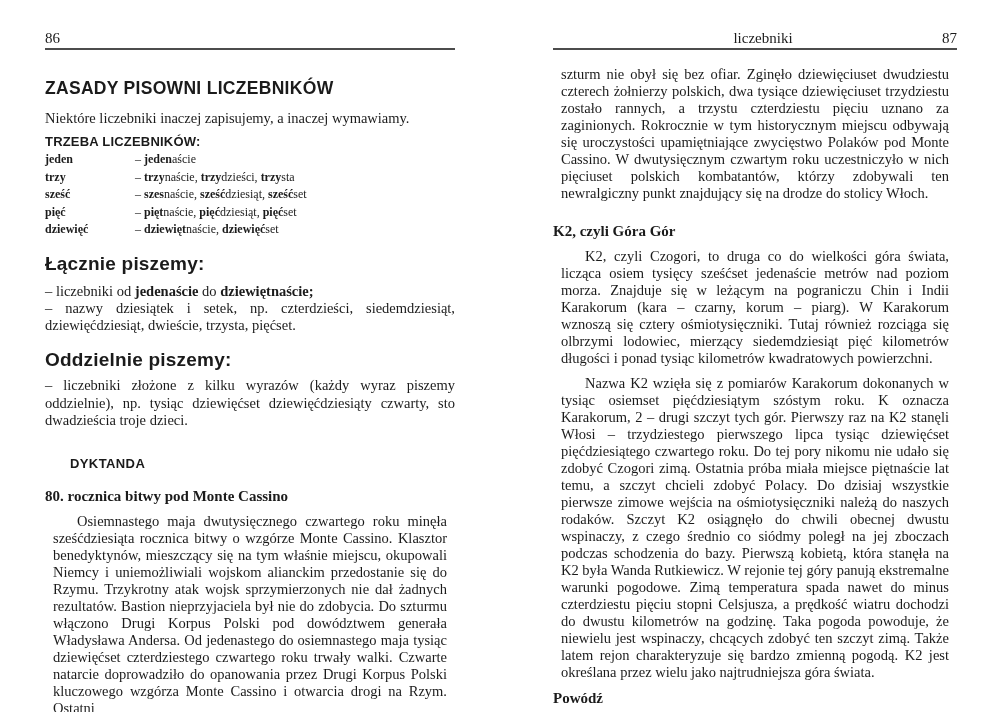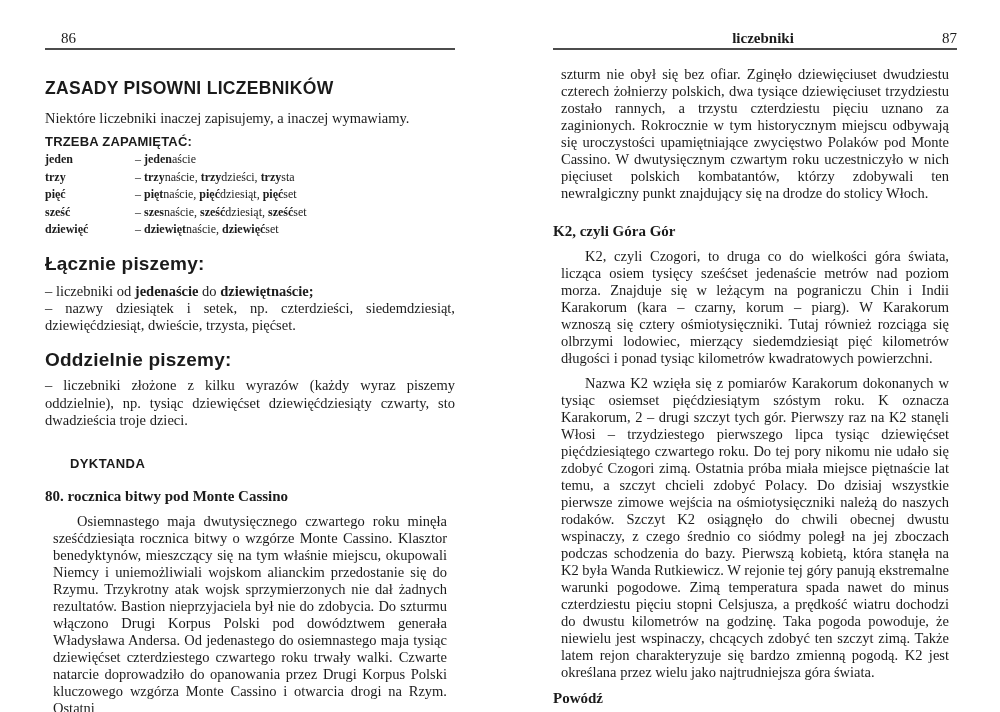--- a/index.html
+++ b/index.html
@@ -15,23 +15,23 @@
   #page-left  { left: 45px;  width: 410px; }
   #page-right { left: 553px; width: 404px; }
 
   .pagehead {
     position: relative;
     height: 18px;
     border-bottom: 2px solid #4c4c4c;
     font-size: 15px;
     line-height: 16px;
   }
-  .pagenum-left  { position: absolute; left: 16px; bottom: 2px; }
+  .pagenum-left  { position: absolute; left: 0; bottom: 2px; }
   .pagenum-right { position: absolute; right: 0; bottom: 2px; }
-  .running-head  { position: absolute; left: 16px; right: 0; bottom: 2px; text-align: center; font-weight: 700; }
+  .running-head  { position: absolute; left: 16px; right: 0; bottom: 2px; text-align: center; font-weight: 400; }
 
   .main-title {
     font-family: "Liberation Sans", sans-serif;
     font-weight: 700;
     font-size: 17.5px;
     letter-spacing: 0.3px;
     margin: 28px 0 0 0;
   }
   .intro { margin: 11px 0 0 0; font-size: 14.5px; line-height: 17px; }
 
@@ -80,38 +80,38 @@
 
 <div class="page" id="page-left">
   <div class="pagehead">
     <span class="pagenum-left">86</span>
   </div>
 
   <h1 class="main-title">ZASADY PISOWNI LICZEBNIKÓW</h1>
 
   <p class="intro">Niektóre liczebniki inaczej zapisujemy, a inaczej wymawiamy.</p>
 
-  <div class="remember-head">TRZEBA ZAPAMIĘTAĆ:</div>
+  <div class="remember-head">TRZEBA LICZEBNIKÓW:</div>
 
   <div>
     <div class="rem-row">
       <span class="rem-word">jeden</span>
       <span class="rem-forms"><span>– </span><b>jeden</b><span>aście</span></span>
     </div>
     <div class="rem-row">
       <span class="rem-word">trzy</span>
       <span class="rem-forms"><span>– </span><b>trzy</b><span>naście, </span><b>trzy</b><span>dzieści, </span><b>trzy</b><span>sta</span></span>
     </div>
     <div class="rem-row">
+      <span class="rem-word">sześć</span>
+      <span class="rem-forms"><span>– </span><b>szes</b><span>naście, </span><b>sześć</b><span>dziesiąt, </span><b>sześć</b><span>set</span></span>
+    </div>
+    <div class="rem-row">
       <span class="rem-word">pięć</span>
       <span class="rem-forms"><span>– </span><b>pięt</b><span>naście, </span><b>pięć</b><span>dziesiąt, </span><b>pięć</b><span>set</span></span>
-    </div>
-    <div class="rem-row">
-      <span class="rem-word">sześć</span>
-      <span class="rem-forms"><span>– </span><b>szes</b><span>naście, </span><b>sześć</b><span>dziesiąt, </span><b>sześć</b><span>set</span></span>
     </div>
     <div class="rem-row">
       <span class="rem-word">dziewięć</span>
       <span class="rem-forms"><span>– </span><b>dziewięt</b><span>naście, </span><b>dziewięć</b><span>set</span></span>
     </div>
   </div>
 
   <h2 class="block-head">Łącznie piszemy:</h2>
   <p class="bullet"><span>– liczebniki od </span><b>jedenaście</b><span> do </span><b>dziewiętnaście;</b></p>
   <p class="bullet">– nazwy dziesiątek i setek, np. czterdzieści, siedemdziesiąt, dziewięćdziesiąt, dwieście, trzysta, pięćset.</p>

